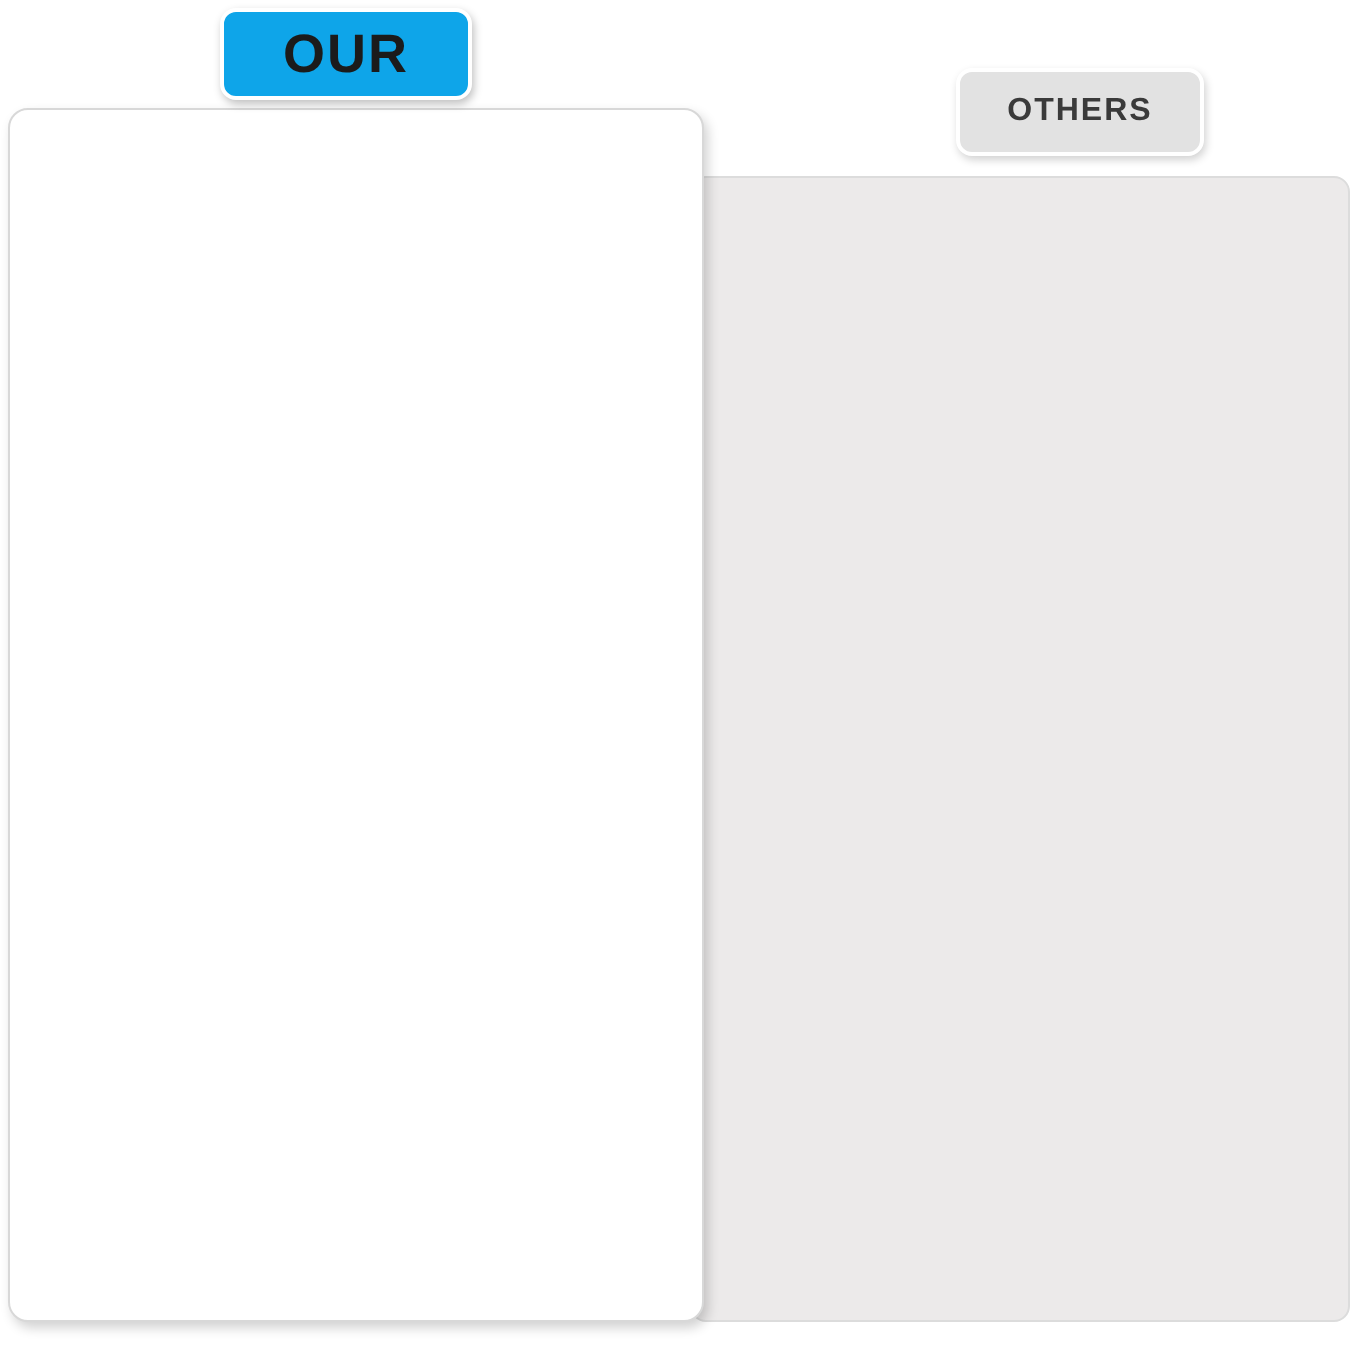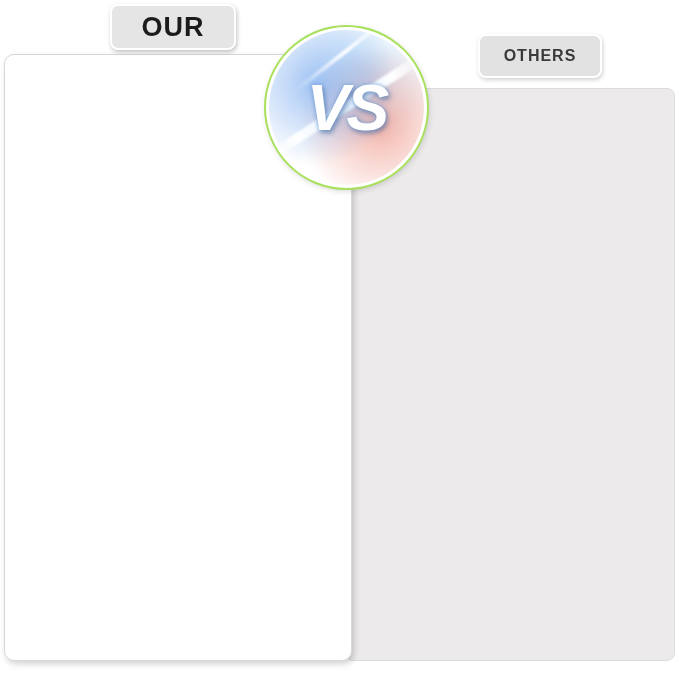--- a/index.html
+++ b/index.html
@@ -46,21 +46,21 @@
     align-items: center;
     justify-content: center;
     border-radius: 8px;
     font-weight: bold;
     letter-spacing: 1px;
     z-index: 6;
   }
   #tab-ours {
     left: 110px; top: 4px;
     width: 126px; height: 46px;
-    background: #e5e5e5;
+    background: #0ea5e9;
     border: 2px solid #ffffff;
     box-shadow: 1px 2px 4px rgba(0,0,0,0.25);
     color: #1b1b1b;
     font-size: 27px;
   }
   #tab-others {
     left: 478px; top: 34px;
     width: 124px; height: 44px;
     background: #e2e2e2;
     border: 2px solid #ffffff;
@@ -181,25 +181,20 @@
   <div class="panel" id="others-panel"></div>
   <div class="panel" id="ours-panel"></div>
 
   <div class="tab" id="tab-ours">
     <span>OUR</span>
   </div>
   <div class="tab" id="tab-others">
     <span>OTHERS</span>
   </div>
 
-  <div id="vs-badge">
-    <div class="streak"></div>
-    <div class="streak2"></div>
-    <span id="vs-text">VS</span>
-  </div>
 
   <div id="hero">
     <svg viewBox="0 0 180 122" xmlns="http://www.w3.org/2000/svg">
 
       <path d="M52 10 Q90 0 128 10 L124 26 Q90 16 56 26 Z" fill="#1b1b22"></path>
       <path d="M58 12 Q90 4 122 12 L120 22 Q90 14 60 22 Z" fill="#2d2f3a"></path>
 
       <path d="M46 18 Q28 34 40 58" stroke="#1b1b22" stroke-width="7" fill="none" stroke-linecap="round"></path>
       <path d="M134 18 Q152 34 140 58" stroke="#1b1b22" stroke-width="7" fill="none" stroke-linecap="round"></path>
 

